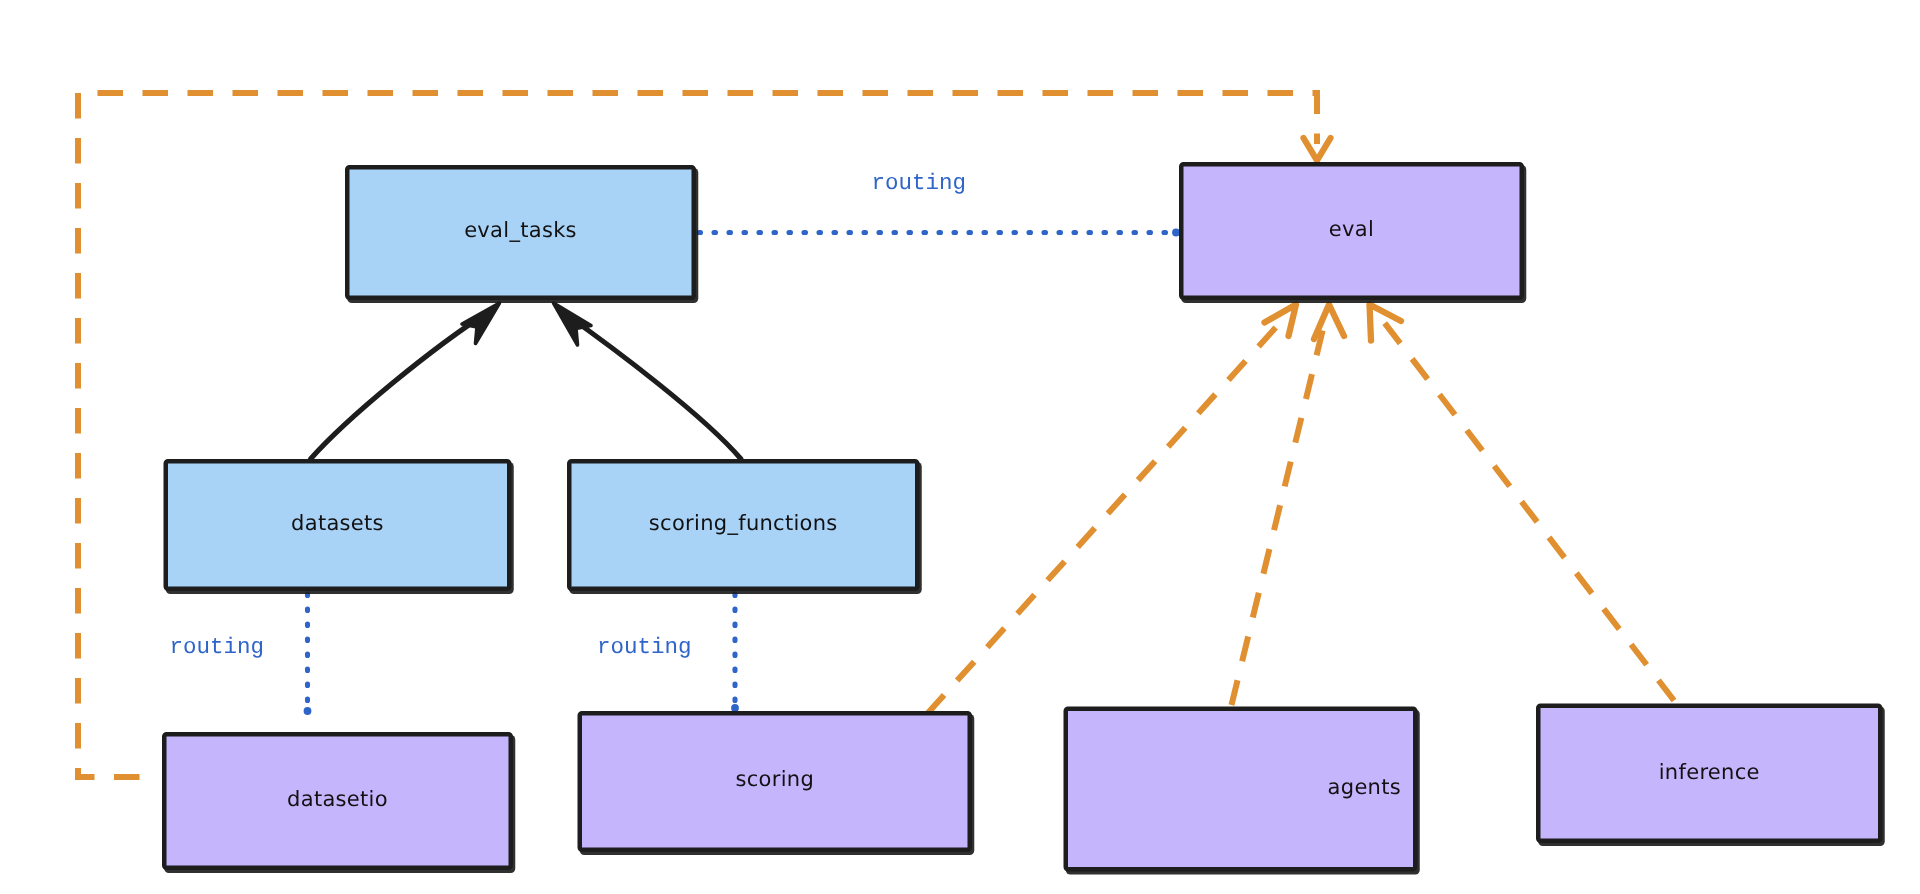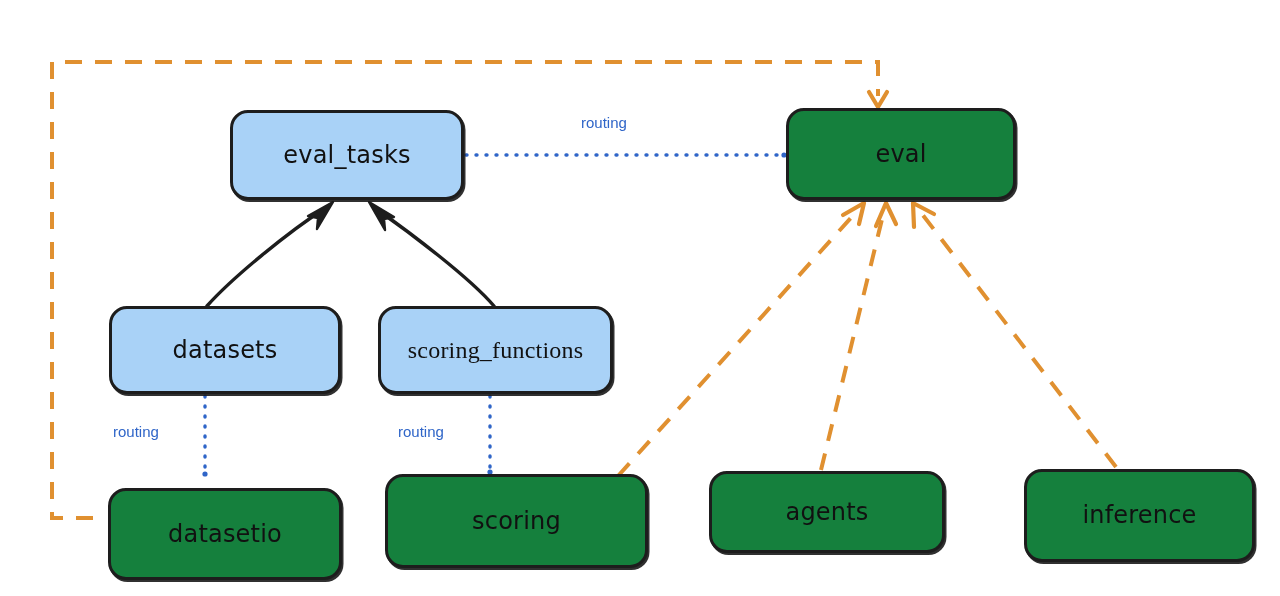--- a/index.html
+++ b/index.html
@@ -22,46 +22,46 @@
     position: absolute;
     left: 0;
     top: 0;
     width: 1280px;
     height: 596px;
   }
   .node {
     position: absolute;
     box-sizing: border-box;
     border: 3.2px solid #1d1d1d;
-    border-radius: 18px;
+    border-radius: 3px;
     display: flex;
     align-items: center;
     justify-content: center;
     text-align: center;
     font-family: "DejaVu Sans", sans-serif;
-    font-size: 24px;
+    font-size: 14px;
     color: #111111;
     letter-spacing: 0.2px;
     z-index: 3;
     box-shadow: 1.5px 2px 0 rgba(25,25,25,0.9);
   }
   .node.blue {
     background: #a9d2f7;
   }
   .node.green {
-    background: #15803d;
+    background: #c4b5fd;
   }
   .node-label {
     pointer-events: none;
     padding: 0 8px;
     line-height: 1.1;
   }
   .edge-label {
     position: absolute;
-    font-family: Liberation Sans, sans-serif;
+    font-family: Liberation Mono, monospace;
     font-size: 15px;
     color: #2f65c8;
     background: #ffffff;
     padding: 0 3px;
     white-space: nowrap;
     z-index: 4;
   }
 </style>
 </head>
 <body>
@@ -121,33 +121,33 @@
   </div>
 
   <div class="node green" style="left:786px; top:108px; width:230px; height:92px;">
     <span class="node-label">eval</span>
   </div>
 
   <div class="node blue" style="left:97px; top:306px; width:232px; height:88px;margin-left:12px;">
     <span class="node-label">datasets</span>
   </div>
 
-  <div class="node blue" style="left:378px; top:306px; width:235px; height:88px;font-family:Liberation Serif, serif;">
+  <div class="node blue" style="left:378px; top:306px; width:235px; height:88px;">
     <span class="node-label">scoring_functions</span>
   </div>
 
   <div class="node green" style="left:108px; top:476px; width:234px; height:92px;margin-top:12px;">
     <span class="node-label">datasetio</span>
   </div>
 
   <div class="node green" style="left:385px; top:474px; width:263px; height:94px;">
     <span class="node-label">scoring</span>
   </div>
 
-  <div class="node green" style="left:709px; top:471px; width:236px; height:82px;">
+  <div class="node green" style="left:709px; top:471px; width:236px; height:110px;justify-content:flex-end;">
     <span class="node-label">agents</span>
   </div>
 
   <div class="node green" style="left:1024px; top:469px; width:231px; height:93px;text-align:center;">
     <span class="node-label">inference</span>
   </div>
 
   <div class="edge-label" style="left:578px; top:114px;">routing</div>
 
   <div class="edge-label" style="left:110px; top:423px;">routing</div>

